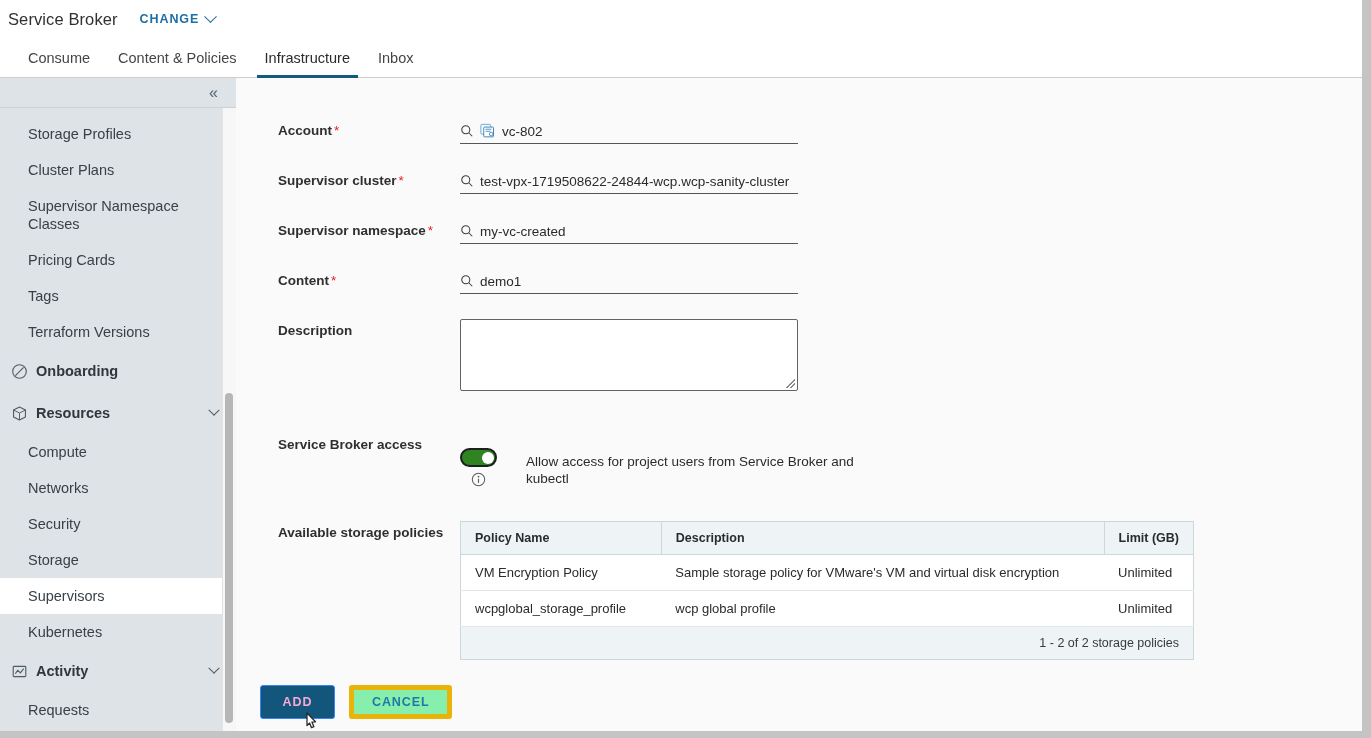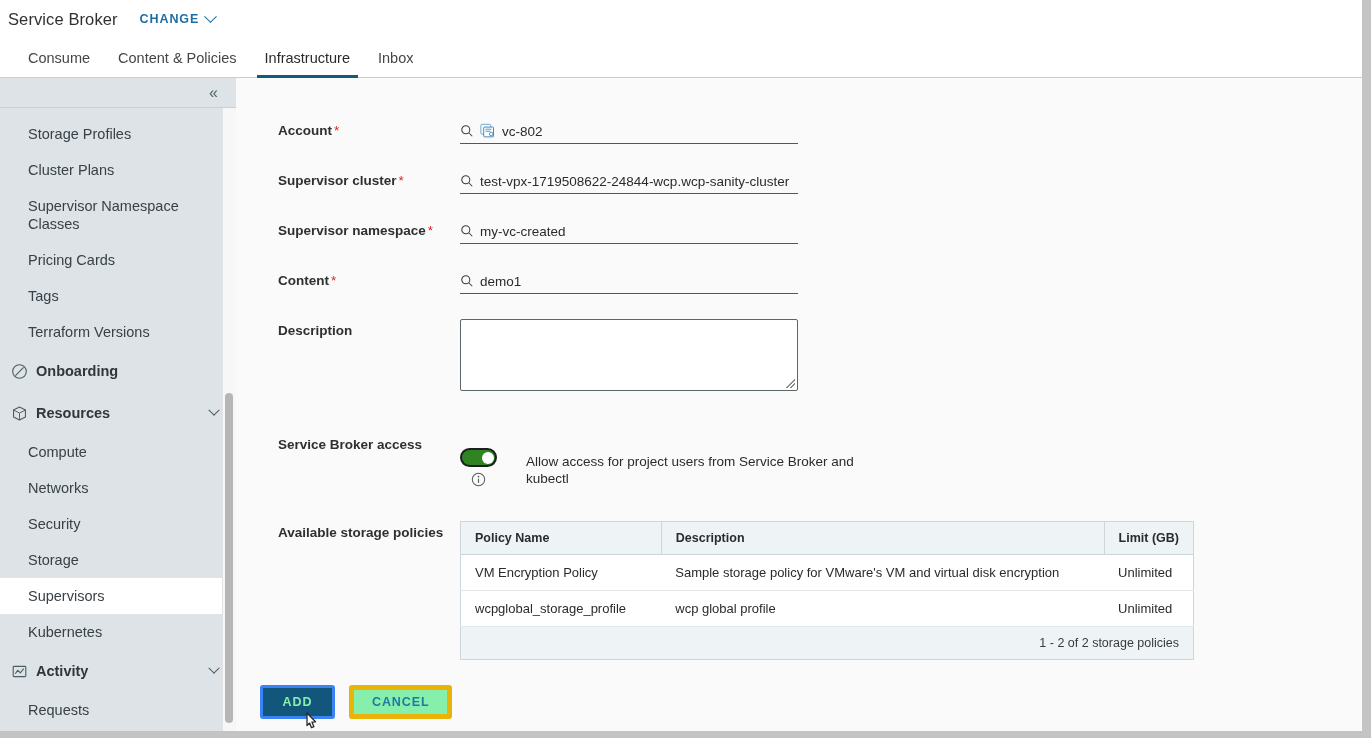--- a/index.html
+++ b/index.html
@@ -306,22 +306,22 @@
     font-size: 12.5px;
     font-weight: bold;
     letter-spacing: .9px;
     border-radius: 3px;
     display: flex; align-items: center; justify-content: center;
     cursor: pointer;
     user-select: none;
   }
   .btn-primary {
     background: #12567b;
-    color: #86efac;
-    border: 3px solid #3b82f6;
+    color: #f9a8d4;
+    border: 1px solid #3b82f6;
   }
   .btn-secondary {
     background: #86efac;
     color: #1f78a8;
     border: 5px solid #eab308;
   }
 
   
   .cursor {
     position: absolute;

